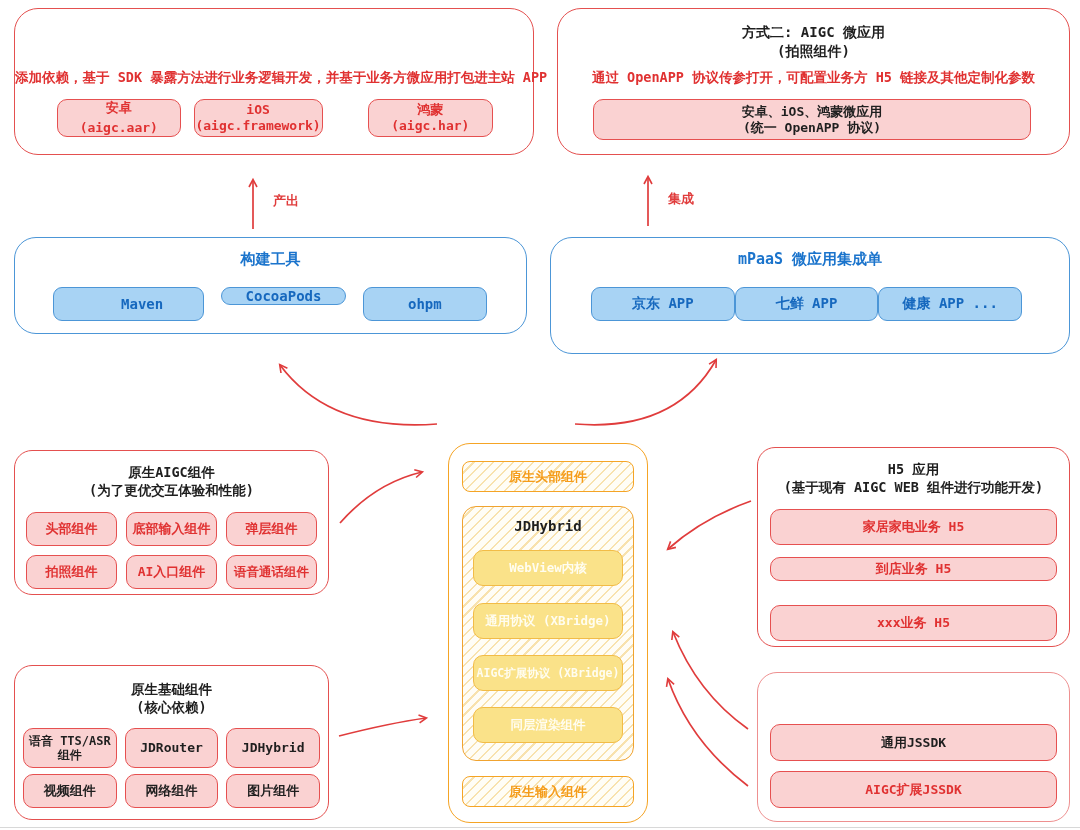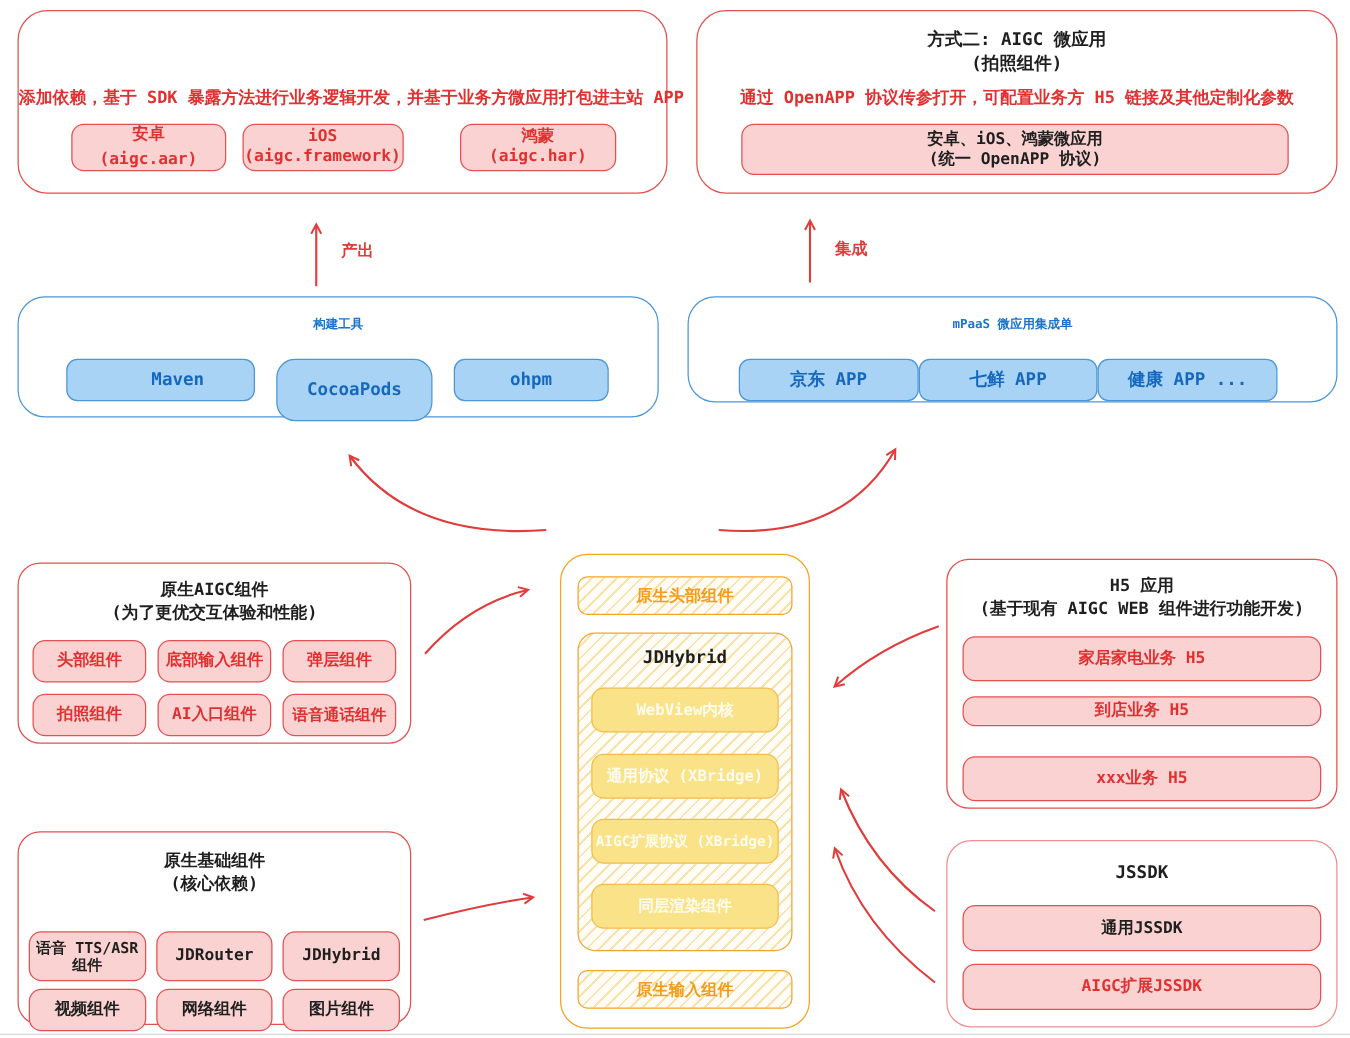--- a/index.html
+++ b/index.html
@@ -12,21 +12,21 @@
   body{font-family:"DejaVu Sans Mono","DejaVu Sans","Liberation Sans",sans-serif;}
   .canvas{position:relative;width:1080px;height:830px;background:#fff;overflow:hidden;}
 
   .box{position:absolute;background:#fff;border:1.6px solid var(--red);border-radius:24px;box-sizing:border-box;}
   .box.blue{border-color:var(--blue);border-radius:22px;}
   .box.orange{border-color:var(--orange);border-radius:22px;}
   .box.lightred{border-color:#EE9090;border-radius:20px;}
 
   .box-title{position:absolute;left:0;right:0;text-align:center;font-weight:bold;color:var(--dark);font-size:14px;line-height:19px;white-space:pre;}
   .box-title.small{font-size:13.5px;line-height:18px;}
-  .box-title.blue-t{color:#1B74CC;font-size:10px;}
+  .box-title.blue-t{color:#1B74CC;font-size:15px;}
   .desc{position:absolute;left:0;right:0;text-align:center;font-weight:bold;color:var(--red-text);font-size:13.5px;white-space:nowrap;}
 
   .pill{display:flex;flex-direction:column;align-items:center;justify-content:center;box-sizing:border-box;font-weight:bold;text-align:center;}
   .pill.pink{background:var(--pink);border:1.5px solid #E65050;border-radius:10px;color:var(--red-text);font-size:13px;line-height:16px;}
   .pill.pink.dark-text{color:var(--dark);}
   .pill.bluep{background:var(--blue-bg);border:1.5px solid var(--blue);border-radius:9px;color:var(--blue-text);font-size:14px;}
   .pill.hatch{background:repeating-linear-gradient(135deg,#F8E2AE 0 1.5px,#FFFDF6 1.5px 7px);border:1.3px solid var(--orange);border-radius:8px;color:var(--orange-text);font-size:13px;}
   .pill.yellow{background:var(--yellow-bg);border:1.4px solid var(--yellow-border);border-radius:10px;color:#FFFDF0;font-size:12.5px;white-space:nowrap;}
 
   .row{position:absolute;display:flex;}
@@ -67,26 +67,26 @@
     <div class="pill pink dark-text" style="position:absolute;left:35px;top:90px;width:438px;height:41px;">
         <span>安卓、iOS、鸿蒙微应用</span>
         <span>(统一 OpenAPP 协议)</span>
       </div>
   </div>
 
   <div class="box blue" style="left:14px;top:237px;width:513px;height:97px;">
     <div class="box-title blue-t" style="top:12px;">构建工具</div>
     <div class="row" style="left:38px;top:49px;right:39px;gap:17px;">
       <div class="pill bluep" style="flex:1;height:34px;padding-left:27px;">Maven</div>
-      <div class="pill bluep" style="flex:1;height:50px;border-radius:15px;">CocoaPods</div>
+      <div class="pill bluep" style="flex:1;height:18px;border-radius:15px;">CocoaPods</div>
       <div class="pill bluep" style="flex:1;height:34px;">ohpm</div>
     </div>
   </div>
 
-  <div class="box blue" style="left:550px;top:237px;width:520px;height:85px;">
+  <div class="box blue" style="left:550px;top:237px;width:520px;height:117px;">
     <div class="box-title blue-t" style="top:12px;">mPaaS 微应用集成单</div>
     <div class="row" style="left:40px;top:49px;right:47px;">
       <div class="pill bluep" style="flex:1;height:34px;">京东 APP</div>
       <div class="pill bluep" style="flex:1;height:34px;">七鲜 APP</div>
       <div class="pill bluep" style="flex:1;height:34px;">健康 APP ...</div>
     </div>
   </div>
 
   <div class="box" style="left:14px;top:450px;width:315px;height:145px;border-radius:18px;">
     <div class="box-title small" style="top:12px;"><span>原生AIGC组件</span><br><span>(为了更优交互体验和性能)</span></div>
@@ -95,21 +95,21 @@
       <div class="pill pink">底部输入组件</div>
       <div class="pill pink">弹层组件</div>
       <div class="pill pink">拍照组件</div>
       <div class="pill pink">AI入口组件</div>
       <div class="pill pink" style="font-size:12.5px;">语音通话组件</div>
     </div>
   </div>
 
   <div class="box" style="left:14px;top:665px;width:315px;height:155px;border-radius:18px;">
     <div class="box-title small" style="top:14px;"><span>原生基础组件</span><br><span>(核心依赖)</span></div>
-    <div class="grid" style="left:8px;right:8px;top:62px;gap:6px 8px;grid-template-rows:40px 34px;margin-top:17px;">
+    <div class="grid" style="left:8px;right:8px;top:62px;gap:6px 8px;grid-template-rows:40px 34px;">
       <div class="pill pink dark-text" style="font-size:12px;line-height:14px;">语音 TTS/ASR 组件</div>
       <div class="pill pink dark-text">JDRouter</div>
       <div class="pill pink dark-text">JDHybrid</div>
       <div class="pill pink dark-text">视频组件</div>
       <div class="pill pink dark-text">网络组件</div>
       <div class="pill pink dark-text">图片组件</div>
     </div>
   </div>
 
   <div class="box orange" style="left:448px;top:443px;width:200px;height:380px;">
@@ -125,21 +125,20 @@
   </div>
 
   <div class="box" style="left:757px;top:447px;width:313px;height:200px;border-radius:18px;">
     <div class="box-title small" style="top:12px;"><span>H5 应用</span><br><span>(基于现有 AIGC WEB 组件进行功能开发)</span></div>
     <div class="pill pink" style="position:absolute;left:12px;right:12px;top:61px;height:36px;">家居家电业务 H5</div>
     <div class="pill pink" style="position:absolute;left:12px;right:12px;top:109px;height:24px;">到店业务 H5</div>
     <div class="pill pink" style="position:absolute;left:12px;right:12px;top:157px;height:36px;">xxx业务 H5</div>
   </div>
 
   <div class="box lightred" style="left:757px;top:672px;width:313px;height:150px;">
-    <div class="box-title" style="top:16px;">JSSDK</div>
     <div class="pill pink dark-text" style="position:absolute;left:12px;right:12px;top:51px;height:37px;">通用JSSDK</div>
     <div class="pill pink" style="position:absolute;left:12px;right:12px;top:98px;height:37px;">AIGC扩展JSSDK</div>
   </div>
 
   <div class="arrow-label" style="left:273px;top:192px;">产出</div>
   <div class="arrow-label" style="left:668px;top:190px;">集成</div>
 
   <svg class="arrows" width="1080" height="830" viewBox="0 0 1080 830">
     <defs>
       <marker id="ah" markerWidth="12" markerHeight="12" refX="8.5" refY="5" orient="auto" markerUnits="userSpaceOnUse">

